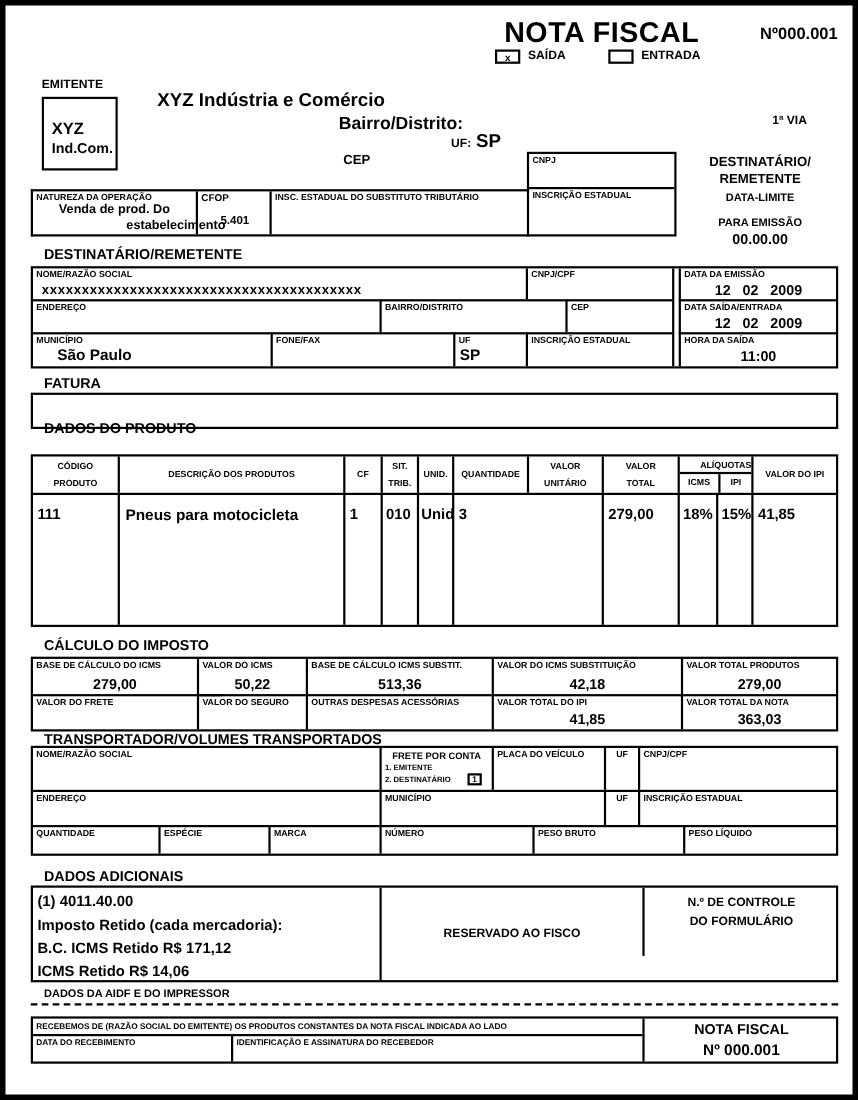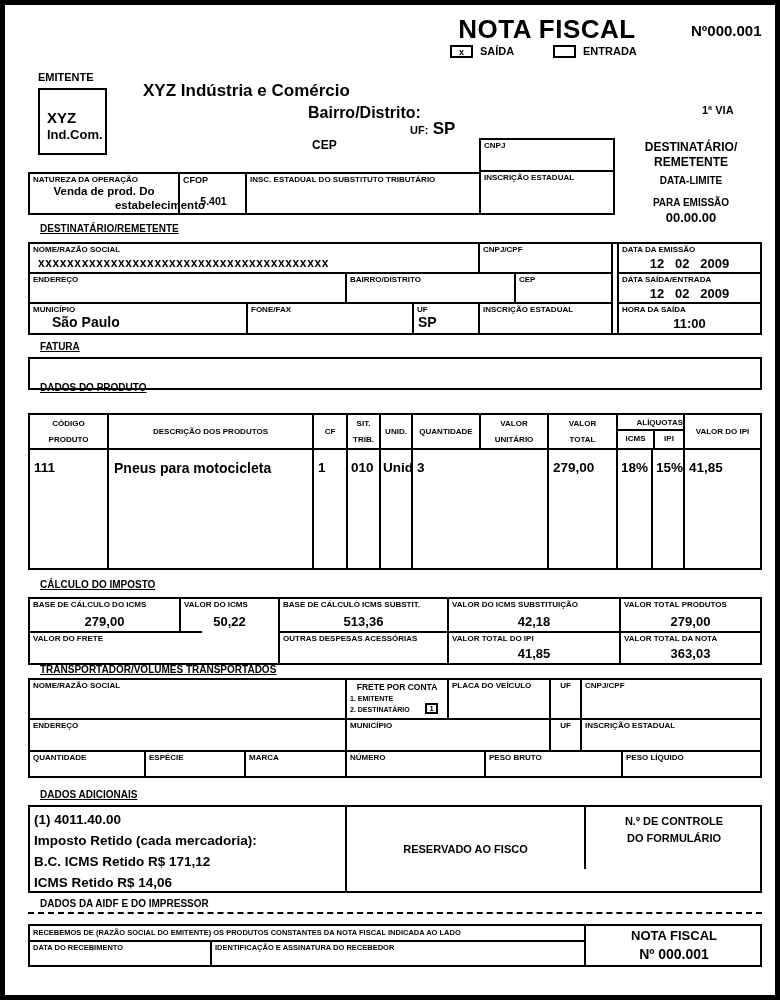--- a/index.html
+++ b/index.html
@@ -1,21 +1,21 @@
 <!DOCTYPE html>
 <html><head>
 <meta charset="utf-8">
 <style>
   * { margin:0; padding:0; box-sizing:border-box; }
   html,body { background:#fff; }
   body { font-family:"Liberation Sans", sans-serif; color:#000; }
   .page { position:relative; width:780px; height:1000px; background:#fff; border:5px solid #000; overflow:hidden; }
   .abs { position:absolute; }
   .b { font-weight:bold; }
-  .sec { position:absolute; font-size:10px; font-weight:bold; white-space:nowrap;text-decoration:underline; }
+  .sec { position:absolute; font-size:13px; font-weight:bold; white-space:nowrap; }
   .tbl { position:absolute; border:2px solid #000; }
   .cell { position:absolute; }
   .bl { border-left:2px solid #000; }
   .bt { border-top:2px solid #000; }
   .bb { border-bottom:2px solid #000; }
   .lbl { position:absolute; top:1px; left:3px; font-size:8px; font-weight:bold; white-space:nowrap; }
   .val { position:absolute; font-weight:bold; white-space:nowrap; }
   .ctr { text-align:center; left:0; right:0; }
   .pre { white-space:pre; }
   .phdr { position:absolute; display:flex; flex-direction:column; justify-content:space-between; align-items:center; text-align:center; font-size:8px; font-weight:bold; padding:4px 1px; }
@@ -227,20 +227,23 @@
       <span class="lbl">VALOR DO ICMS SUBSTITUIÇÃO</span>
       <span class="val ctr" style="bottom:2px;font-size:13px;text-align:center;">42,18</span>
     </div>
     <div class="cell bl" style="left:589px;top:0;width:141px;height:32px;">
       <span class="lbl">VALOR TOTAL PRODUTOS</span>
       <span class="val ctr" style="bottom:2px;font-size:13px;text-align:center;">279,00</span>
     </div>
     <div class="cell bt" style="left:0;top:32px;width:172px;height:32px;">
       <span class="lbl">VALOR DO FRETE</span>
     </div>
+    <div class="cell bt bl" style="left:149px;top:32px;width:99px;height:32px;">
+      <span class="lbl">VALOR DO SEGURO</span>
+    </div>
     <div class="cell bt bl" style="left:248px;top:32px;width:169px;height:32px;">
       <span class="lbl">OUTRAS DESPESAS ACESSÓRIAS</span>
     </div>
     <div class="cell bt bl" style="left:417px;top:32px;width:172px;height:32px;">
       <span class="lbl">VALOR TOTAL DO IPI</span>
       <span class="val ctr" style="bottom:2px;font-size:13px;text-align:center;">41,85</span>
     </div>
     <div class="cell bt bl" style="left:589px;top:32px;width:141px;height:32px;">
       <span class="lbl">VALOR TOTAL DA NOTA</span>
       <span class="val ctr" style="bottom:2px;font-size:13px;text-align:center;">363,03</span>

